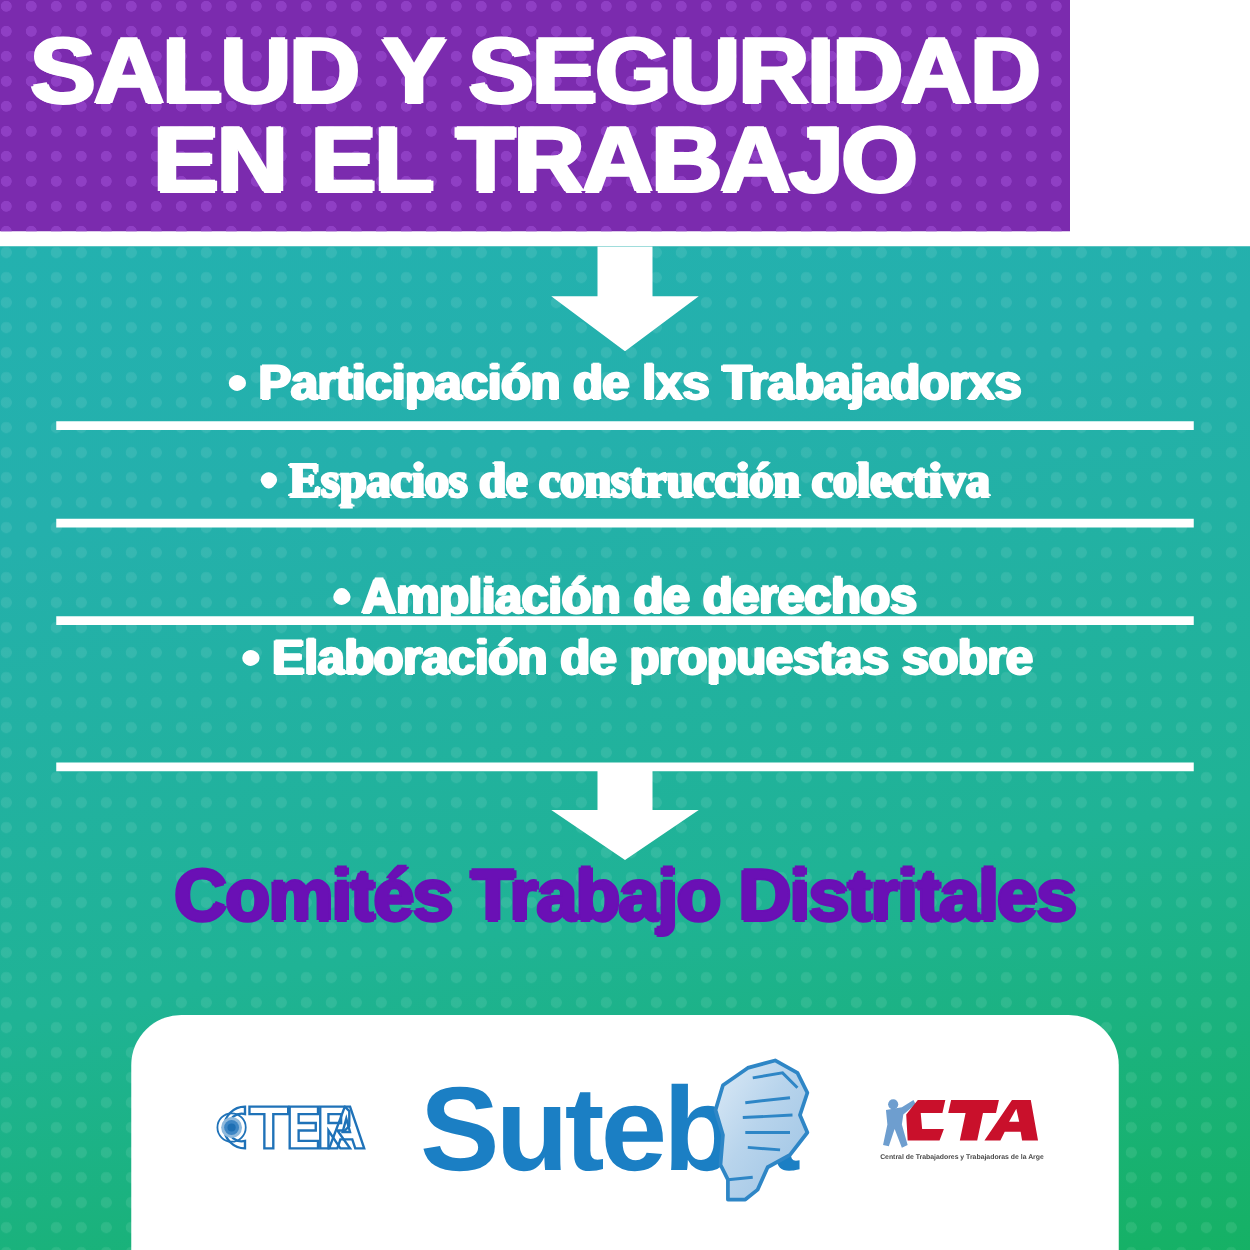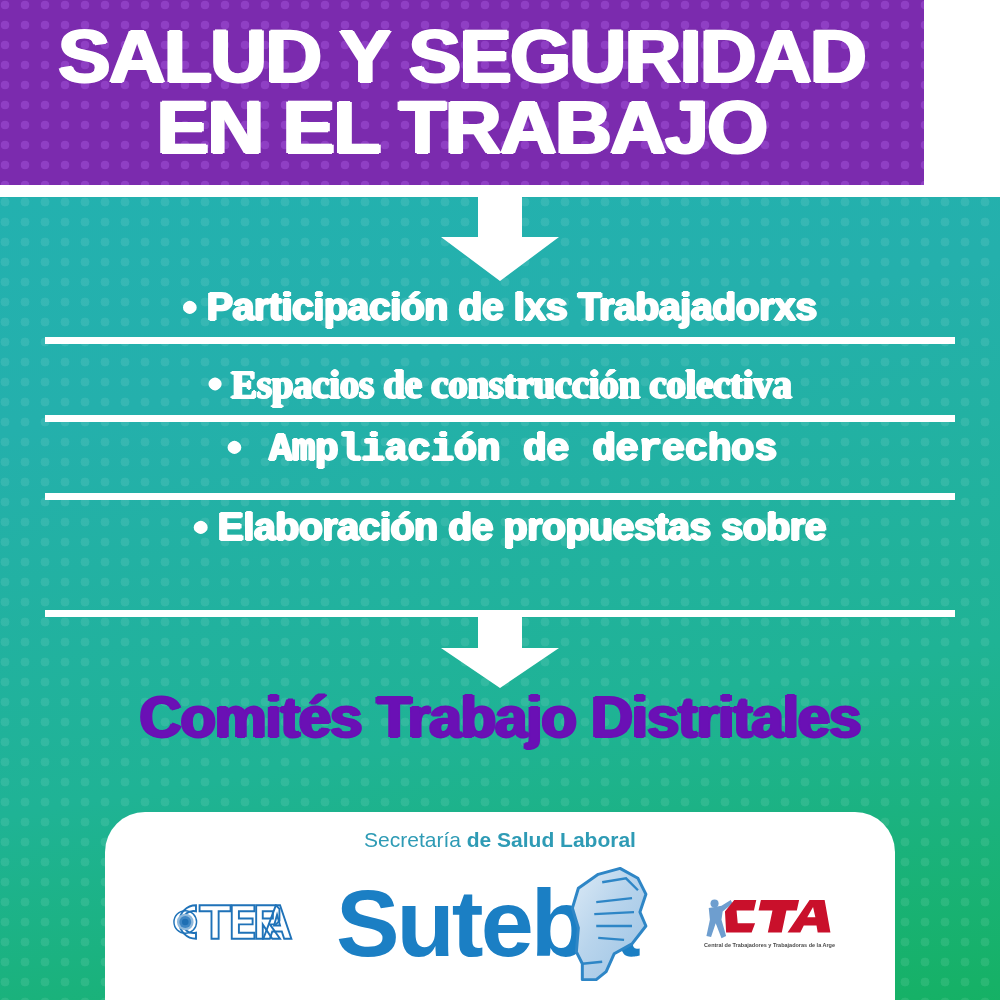--- a/index.html
+++ b/index.html
@@ -12,21 +12,21 @@
   #poster{
     position:relative;
     width:1000px; height:1000px;
     background:#ffffff;
     overflow:hidden;
   }
 
   
   .header{
     position:absolute;
-    left:0; top:0; width:924px; height:185px;
+    left:0; top:0; width:856px; height:185px;
     background-color:#7B2BAE;
     background-image:radial-gradient(circle at 5px 5px, #8F3FC4 4.1px, rgba(143,63,196,0) 4.6px);
     background-size:20px 20px;
     display:flex; flex-direction:column;
     align-items:center; justify-content:center;
     overflow:hidden;
   }
   .header-line{
     color:#ffffff;
     font-weight:700;
@@ -83,21 +83,21 @@
     white-space:nowrap;
     text-shadow:
        1.3px 0 0 #ffffff, -1.3px 0 0 #ffffff,
        0 1px 0 #ffffff, 0 -1px 0 #ffffff;
   }
   .bullet-row .bl{ display:block; }
   .bullet-row.two-line{ white-space:normal;margin-left:10px; }
 
   #row-1{ top:88px;  font-size:39px; }
   #row-2{ top:165px; font-size:39px;font-family:Liberation Serif, serif; }
-  #row-3{ top:231px; font-size:39px;font-family:Liberation Mono, monospace; }
+  #row-3{ top:259px; font-size:39px; }
   #row-4{ top:308px; font-size:39px; line-height:1.12; }
 
   .divider{
     position:absolute;
     left:45px; width:910px; height:7px;
     background:#ffffff;
   }
   #div-1{ top:140px; }
   #div-2{ top:218px; }
   #div-3{ top:296px; }
@@ -196,23 +196,20 @@
       </svg>
     </div>
 
     <div class="comites">
       <span class="cl">Comités Trabajo Distritales</span>
     </div>
   </div>
 
   <div class="card">
 
-    <div class="card-title">
-      <span class="t-light">Secretaría</span><span class="t-bold"> de Salud Laboral</span>
-    </div>
 
     <div class="logo-row">
 
       <div class="logo" id="logo-ctera">
         <svg viewBox="0 0 220 92" aria-hidden="true">
           <g fill="none" stroke="#1F72B8" stroke-width="3.2">
 
             <path d="M52 18 A28 28 0 1 0 52 74 L52 64 A18.5 18.5 0 1 1 52 28 Z"></path>
 
             <path d="M58 18 L110 18 L110 28 L90 28 L90 74 L78 74 L78 28 L58 28 Z"></path>

